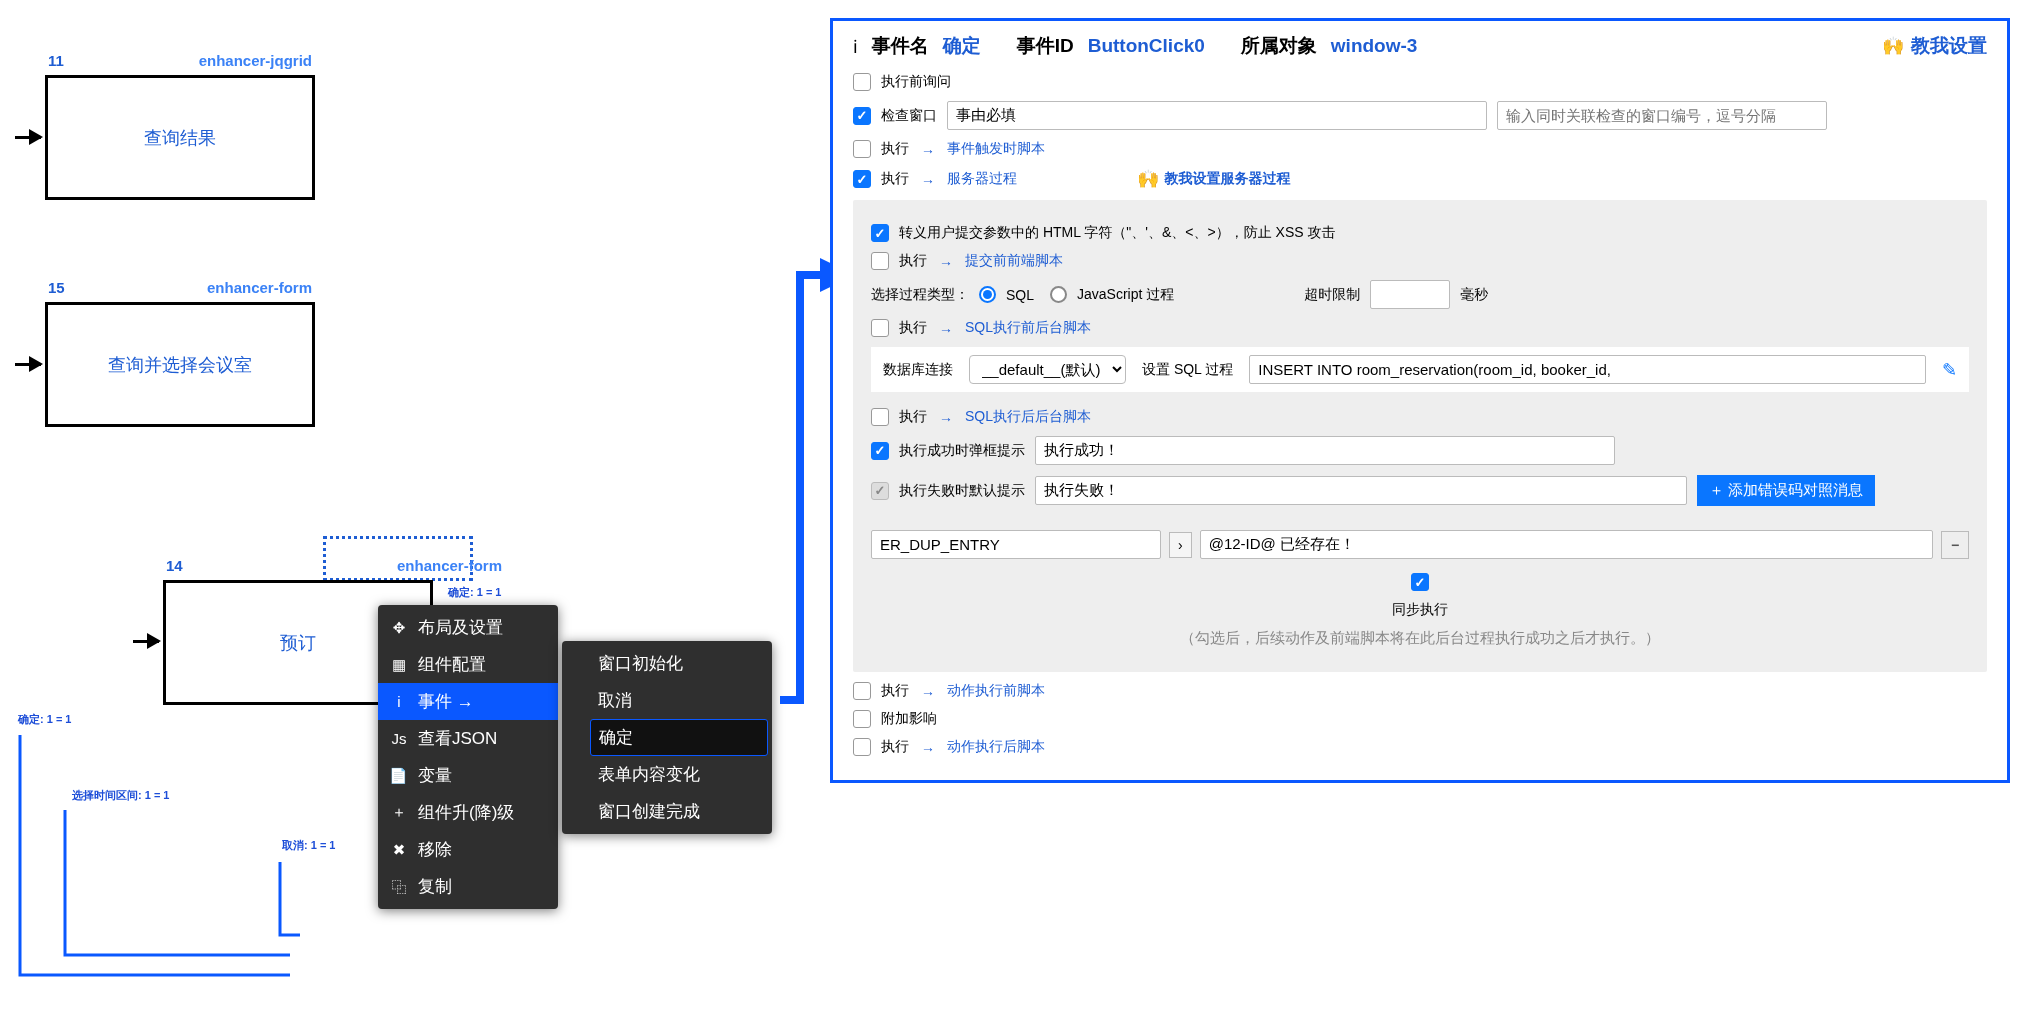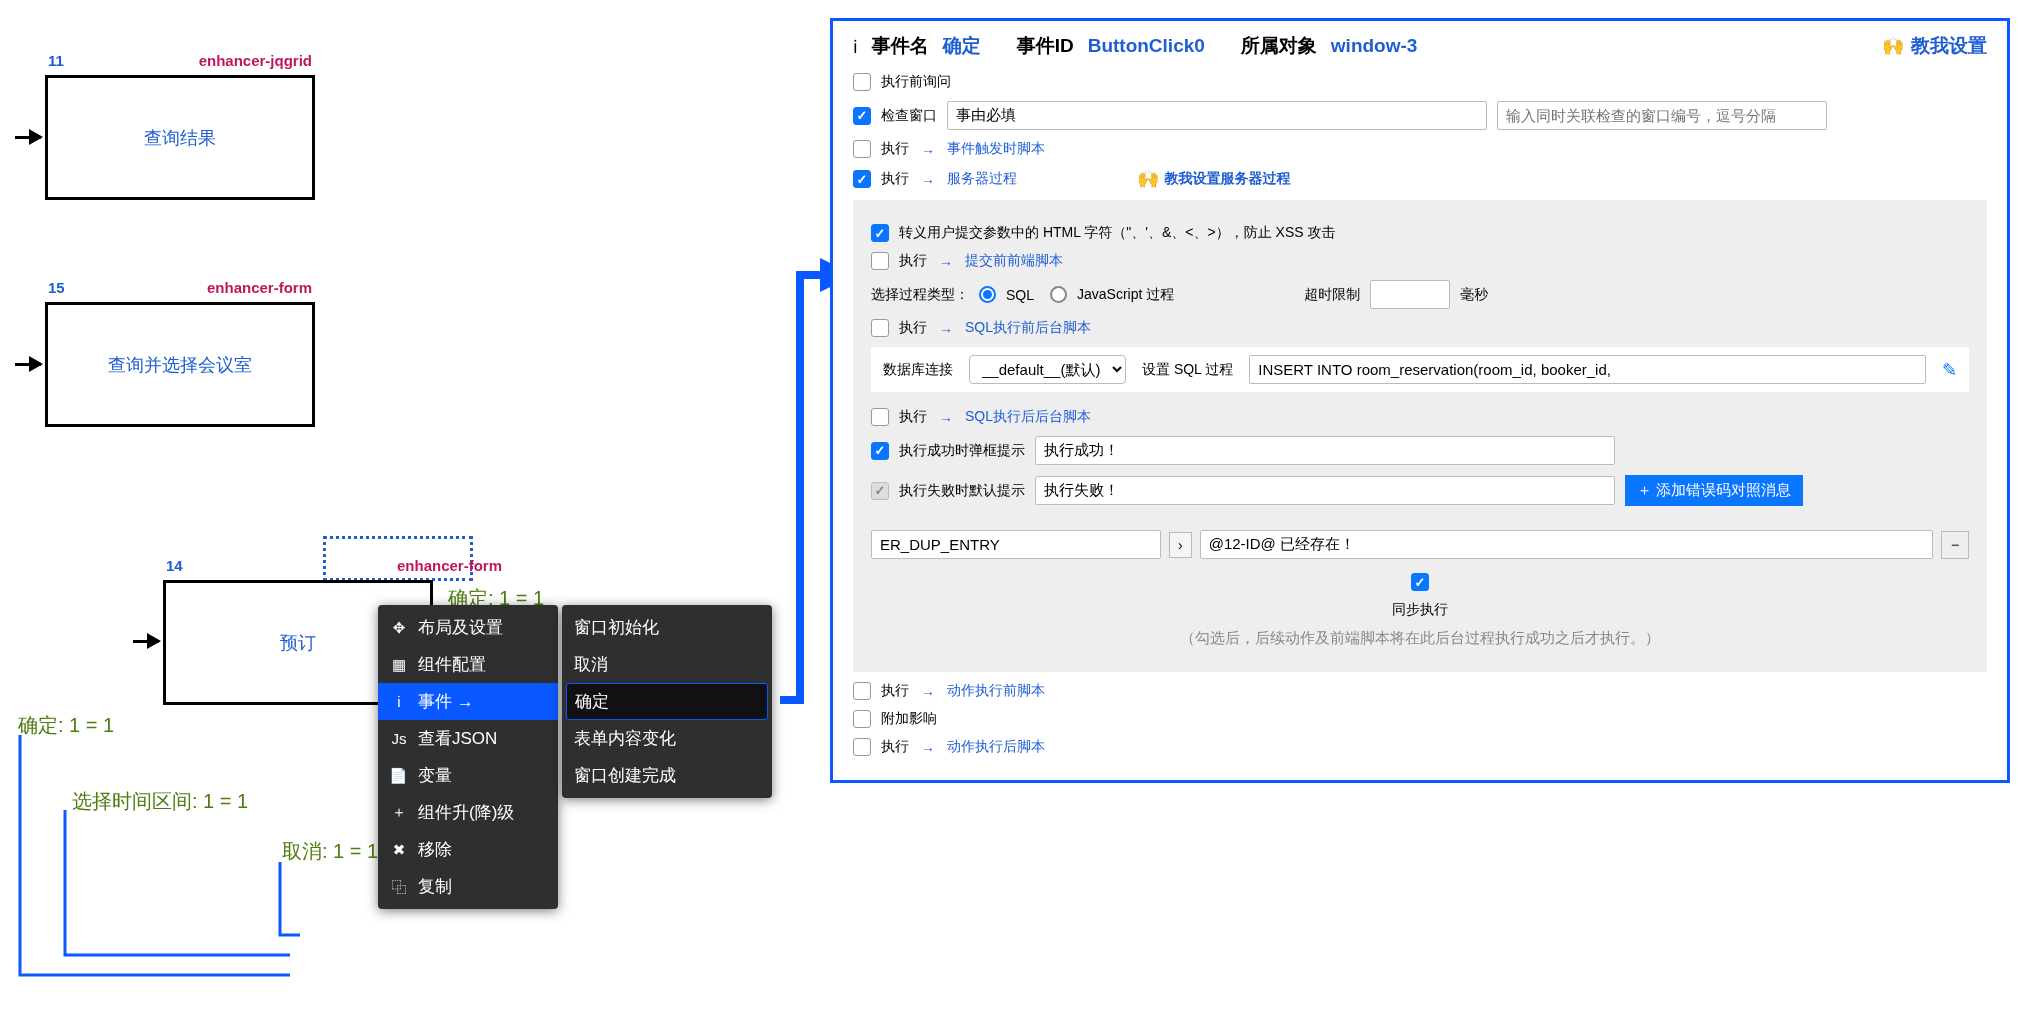--- a/index.html
+++ b/index.html
@@ -3,24 +3,24 @@
 <meta charset="utf-8">
 <style>
 * { box-sizing: border-box; margin: 0; padding: 0; }
 body { font-family: -apple-system, "Helvetica Neue", Arial, sans-serif; font-size: 14px; background: #fff; position: relative; width: 2020px; height: 1010px; }
 .canvas { position: absolute; left: 0; top: 0; width: 2020px; height: 1010px; }
 
 
 .dbox { position: absolute; border: 3px solid #000; background: #fff; display: flex; align-items: center; justify-content: center; }
 .dbox-label { color: #1e5dd3; font-size: 18px; }
 .dbox-num { position: absolute; top: -26px; left: 0; color: #1e5dd3; font-weight: bold; font-size: 15px; }
-.dbox-type { position: absolute; top: -26px; right: 0; color: #be185d; font-weight: bold; font-size: 15px; }
+.dbox-type { position: absolute; top: -26px; right: 0; color: #3b82f6; font-weight: bold; font-size: 15px; }
 .arrow-in { position: absolute; width: 26px; height: 3px; background: #000; }
 .arrow-in::after { content:""; position:absolute; right:-2px; top:-7px; border-left:14px solid #000; border-top:8px solid transparent; border-bottom:8px solid transparent;}
-.edge-label { position: absolute; font-size: 20px; font-weight: normal; color: #4d7c0f; }
+.edge-label { position: absolute; font-size: 11px; font-weight: bold; color: #1d4ed8; }
 
 
 .selected-outer { position: absolute; border: 3px dotted #1e5dd3; }
 
 
 .cmenu { position: absolute; background: #2f2f2f; color: #fff; border-radius: 4px; padding: 4px 0; box-shadow: 0 2px 12px rgba(0,0,0,0.5); min-width: 180px; }
 .cmenu-item { display: flex; align-items: center; padding: 7px 18px 7px 12px; gap: 10px; cursor: pointer; font-size: 17px; }
 .cmenu-item.hover { background: #0a58ff; }
 .cmenu-item.sub-hover { background: #111; border: 1px solid #0a58ff; border-radius: 3px; margin: 0 4px; padding: 6px 14px 6px 8px;}
 .cmenu .ico { width: 18px; height: 18px; display: inline-flex; align-items: center; justify-content: center; font-size: 15px;}
@@ -125,21 +125,21 @@
     <div class="cmenu-item">
         <span class="ico">✖</span>
         <span>移除</span>
       </div>
     <div class="cmenu-item">
         <span class="ico">⿻</span>
         <span>复制</span>
       </div>
   </div>
 
-  <div class="cmenu" style="left:562px; top:605px; min-width:210px;">
+  <div class="cmenu" style="left:562px; top:641px; min-width:210px;padding-left:24px;">
     <div class="cmenu-item">
         <span>窗口初始化</span>
       </div>
     <div class="cmenu-item">
         <span>取消</span>
       </div>
     <div class="cmenu-item sub-hover">
         <span>确定</span>
       </div>
     <div class="cmenu-item">
@@ -241,21 +241,21 @@
         <span class="linklike">SQL执行后后台脚本</span>
       </div>
       <div class="row">
         <span class="chk checked"></span>
         <span>执行成功时弹框提示</span>
         <input type="text" style="width: 580px;" value="执行成功！">
       </div>
       <div class="row">
         <span class="chk gray"></span>
         <span>执行失败时默认提示</span>
-        <input type="text" style="width: 580px;" value="执行失败！">
+        <input type="text" style="width: 652px;" value="执行失败！">
         <button class="btn-blue">
             <span>＋</span>
             <span>添加错误码对照消息</span>
           </button>
       </div>
       <div class="err-row">
         <input type="text" style="width: 290px;" value="ER_DUP_ENTRY">
         <span style="border:1px solid #bbb; padding:4px 8px; background:#f5f5f5;">›</span>
         <input type="text" style="flex: 1 1 0%;" value="@12-ID@ 已经存在！">
         <span class="minus-btn">−</span>

